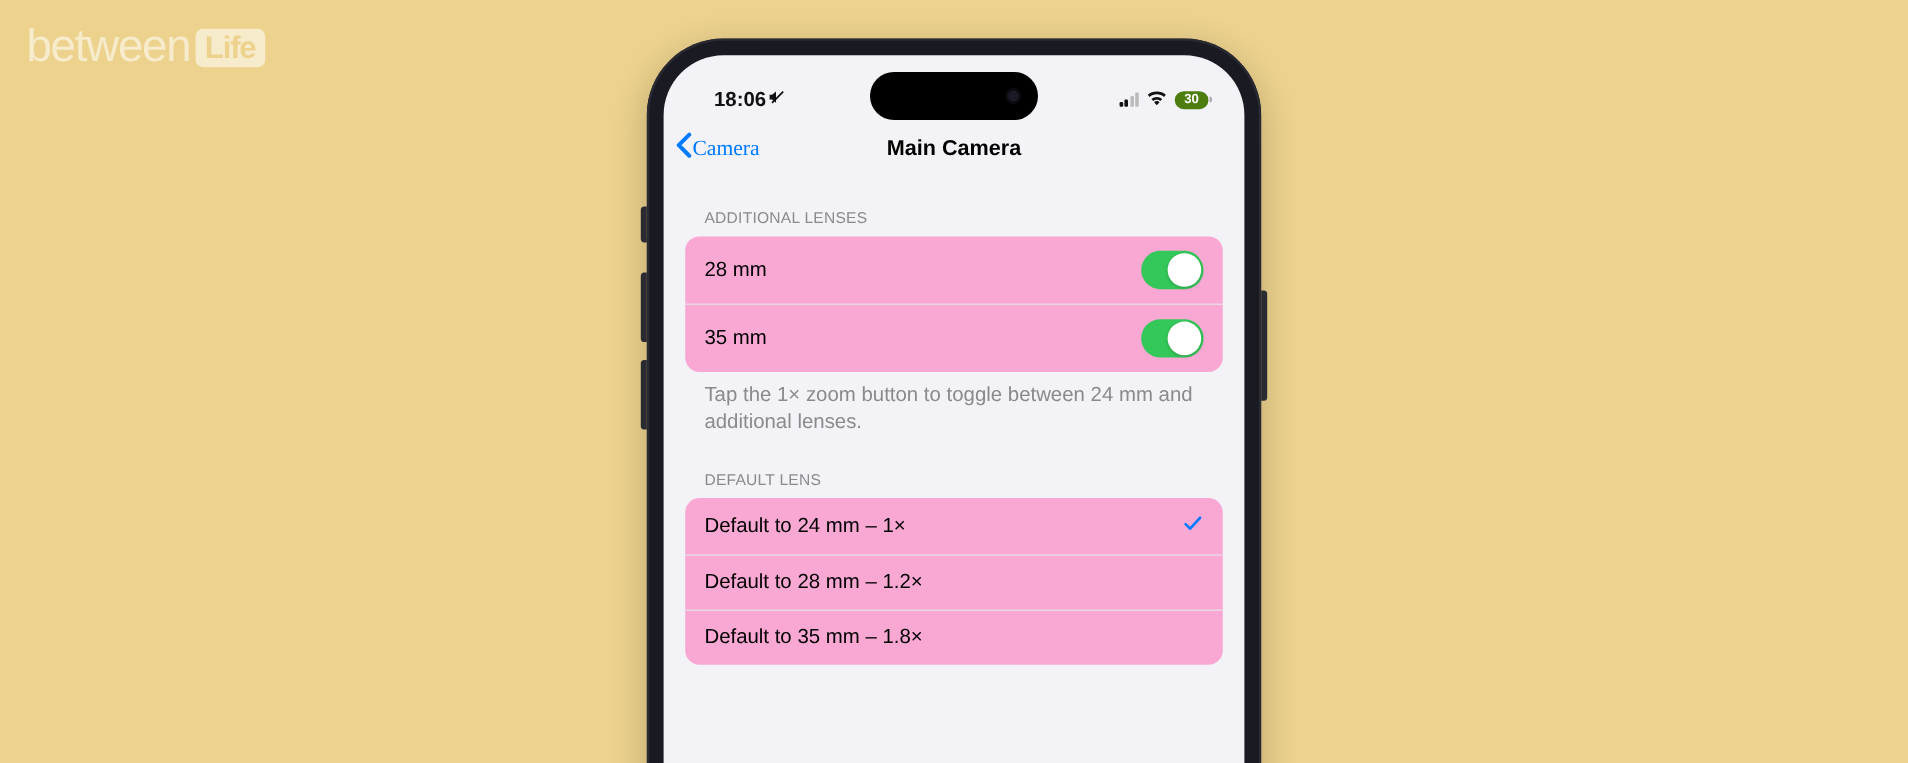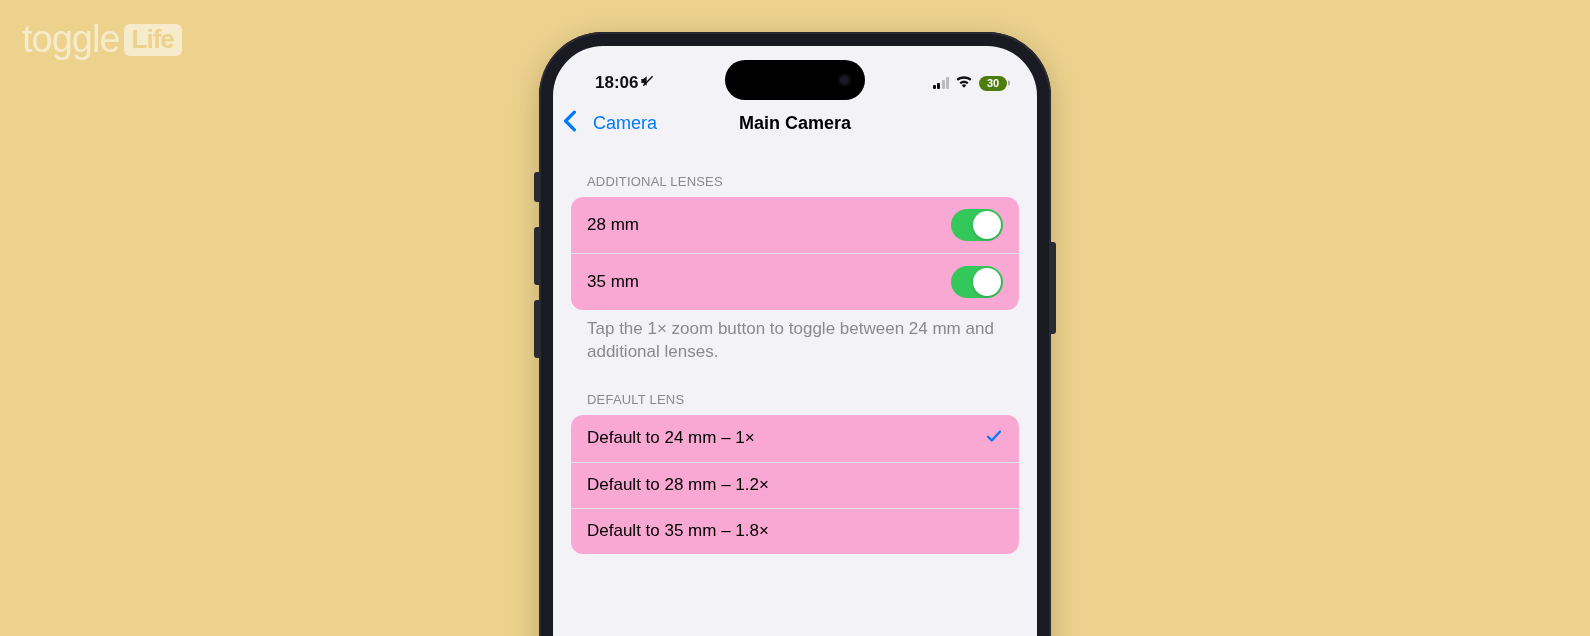--- a/index.html
+++ b/index.html
@@ -112,23 +112,24 @@
   align-items: center;
   padding: 10px 16px 14px;
   position: relative;
   height: 46px;
 }
 .back-btn {
   display: flex;
   align-items: center;
   color: #007aff;
   font-size: 18px;
-  gap: 16px;
+  gap: 0;
   position: absolute;
   left: 10px;
+  font-family: Liberation Serif, serif;
 }
 .nav-title {
   font-size: 18px;
   font-weight: 600;
   color: #000;
   margin: 16px auto;
 }
 .content { padding: 0 18px; }
 .section-header {
   font-size: 13px;
@@ -211,21 +212,21 @@
   transform:translateY(-50%);
   width:2px;height:5px;
   background:#a6a6ab;
   border-radius:0 2px 2px 0;
 }
 </style>
 </head>
 <body>
 
 <div class="watermark">
-  <span>toggle</span>
+  <span>between</span>
   <span class="life">Life</span>
 </div>
 
 <div class="phone">
   <div class="phone-btn-left b1"></div>
   <div class="phone-btn-left b2"></div>
   <div class="phone-btn-left b3"></div>
   <div class="phone-btn-right"></div>
 
   <div class="screen">

